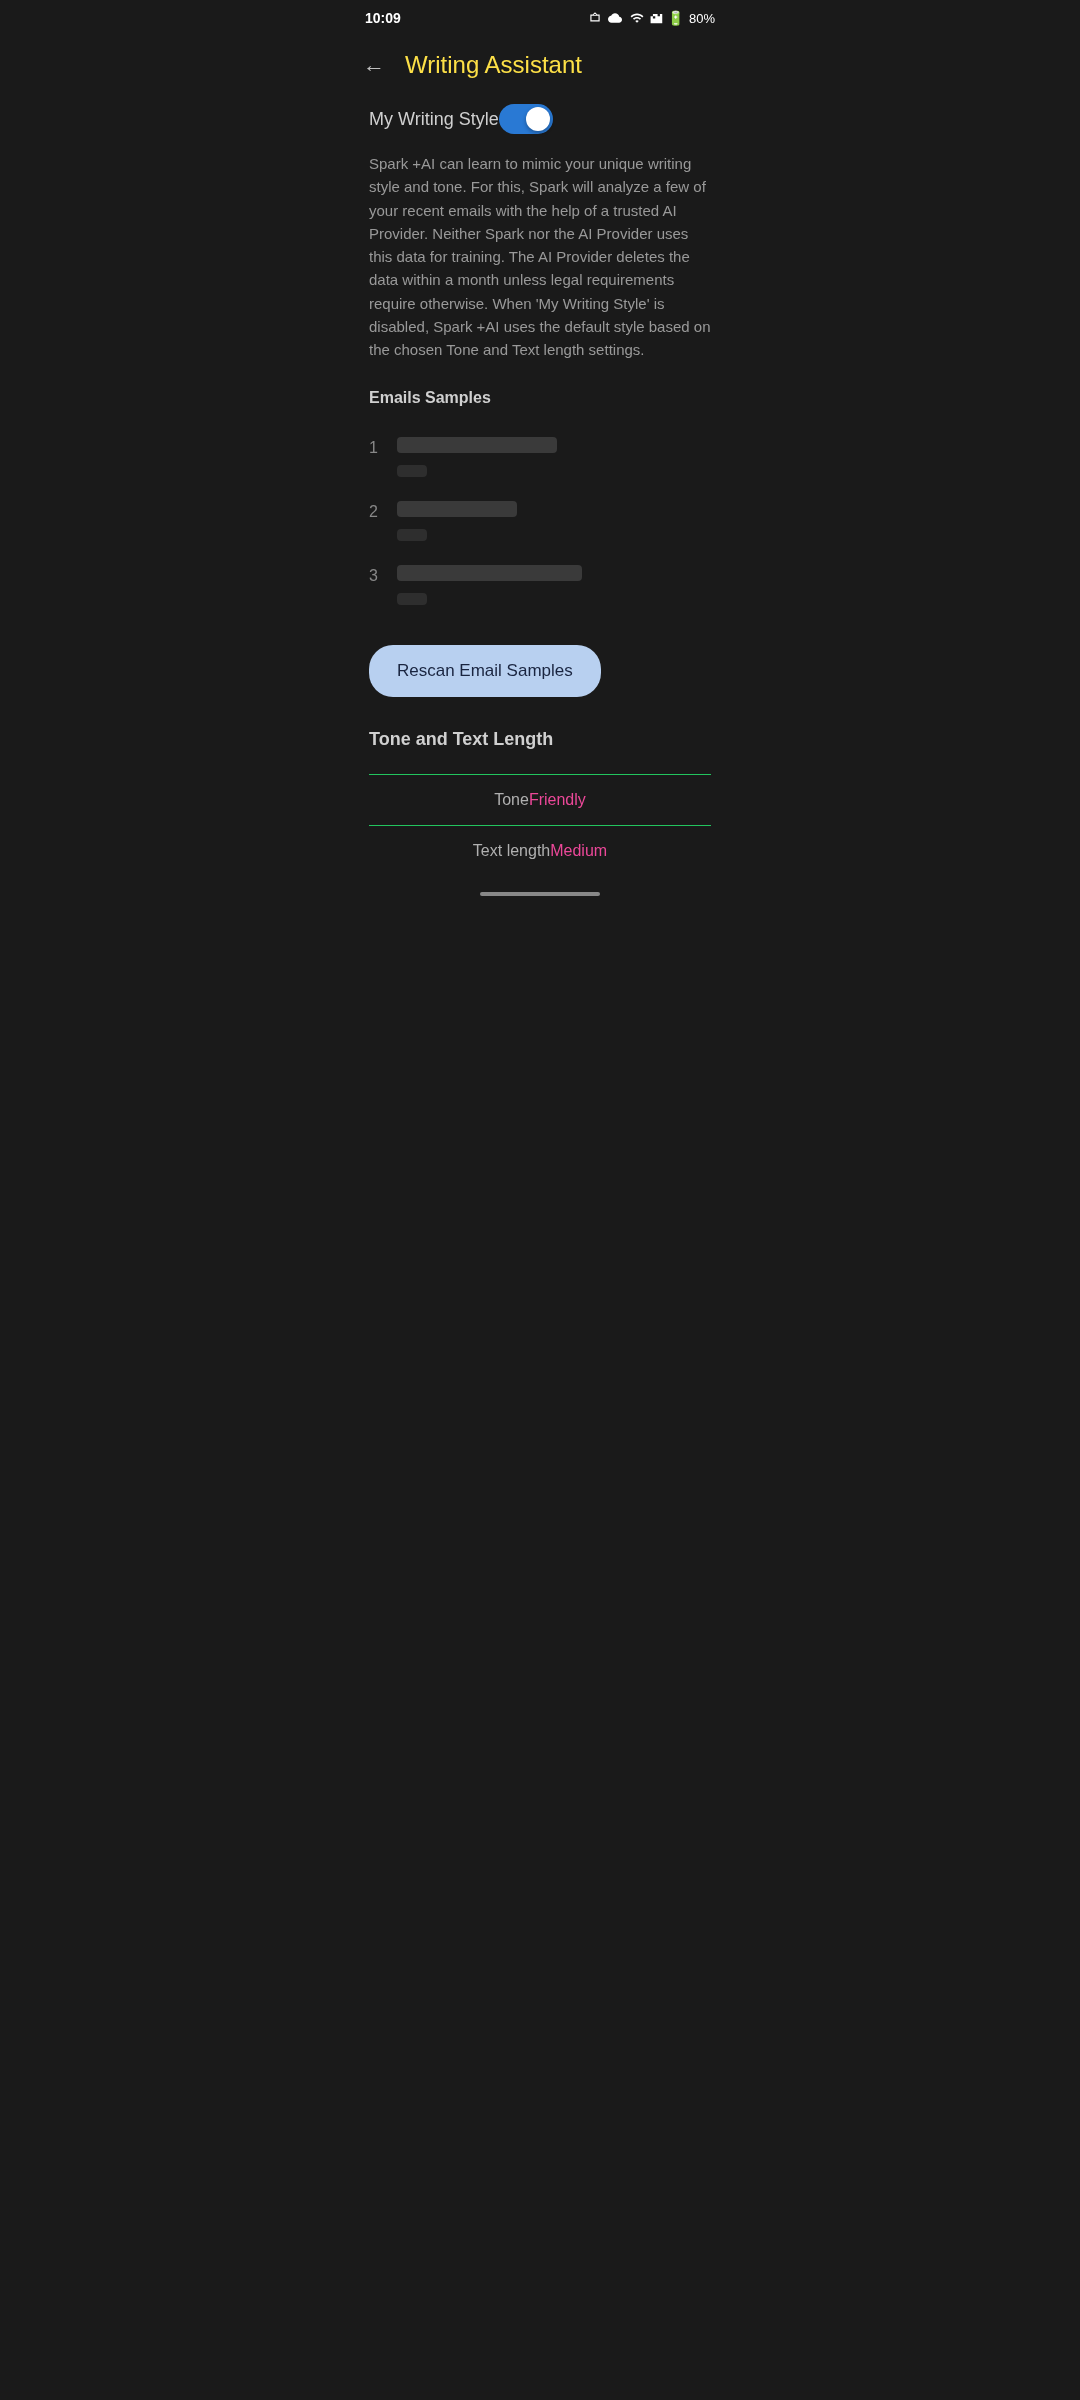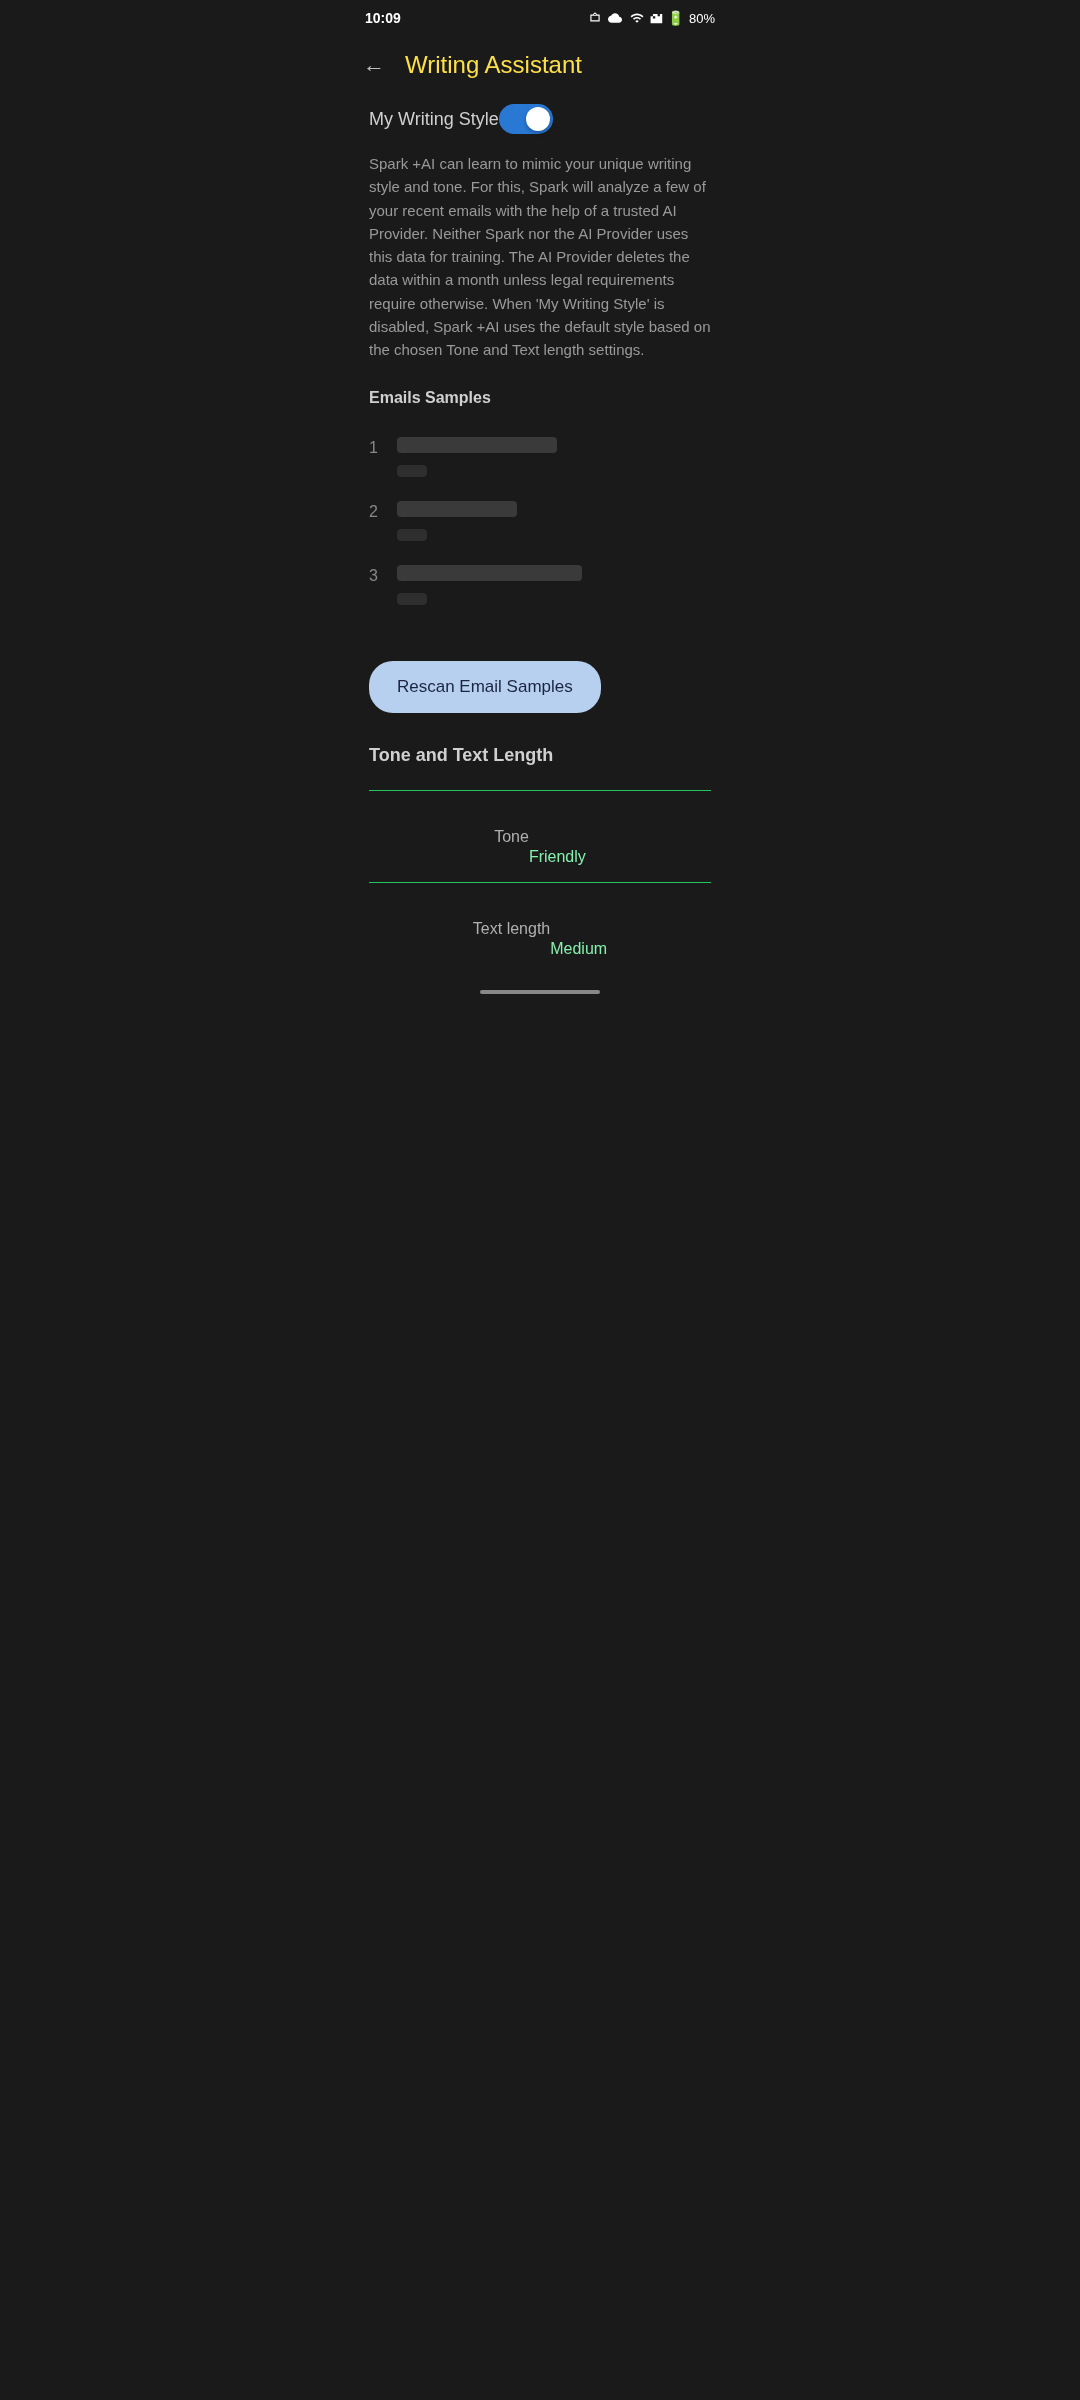--- a/index.html
+++ b/index.html
@@ -175,21 +175,21 @@
 
     .rescan-btn {
       background: #b8d0f0;
       border: none;
       border-radius: 24px;
       padding: 16px 28px;
       font-size: 17px;
       font-weight: 500;
       color: #1a2540;
       cursor: pointer;
-      margin: 34px 0 32px 0;
+      margin: 18px 0 32px 0;
       display: inline-block;
     }
 
     .section-title {
       font-size: 18px;
       font-weight: 700;
       color: #d0d0d0;
       padding-bottom: 24px;
     }
 
@@ -201,22 +201,21 @@
       border-top: 1px solid #22c55e;
     }
 
     .setting-name {
       font-size: 16px;
       color: #b0b0b0;
     }
 
     .setting-value {
       font-size: 16px;
-      color: #86efac;
-      margin-top: 41px;
+      color: #ec4899;
     }
 
     .home-indicator {
       display: flex;
       justify-content: center;
       padding: 16px 0 10px 0;
     }
 
     .home-bar {
       width: 120px;

